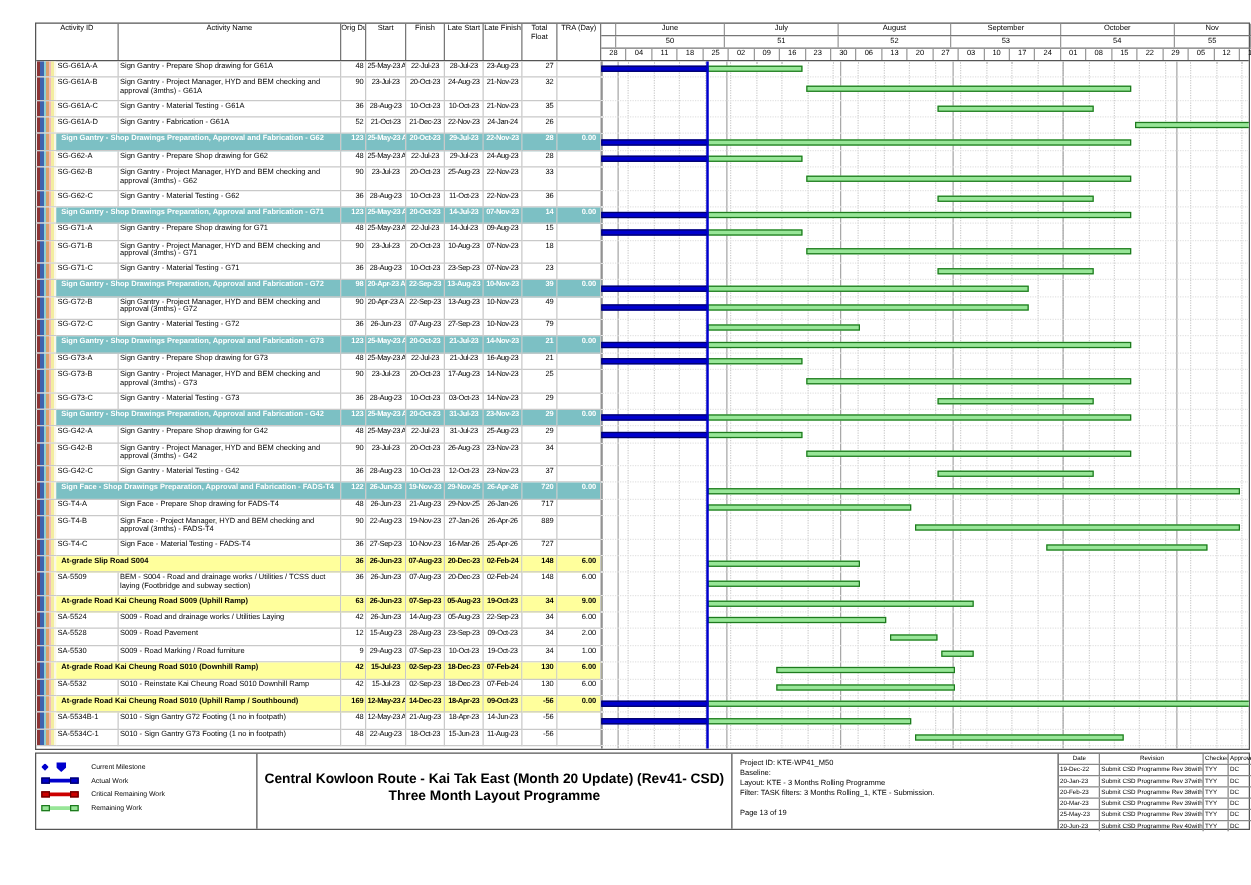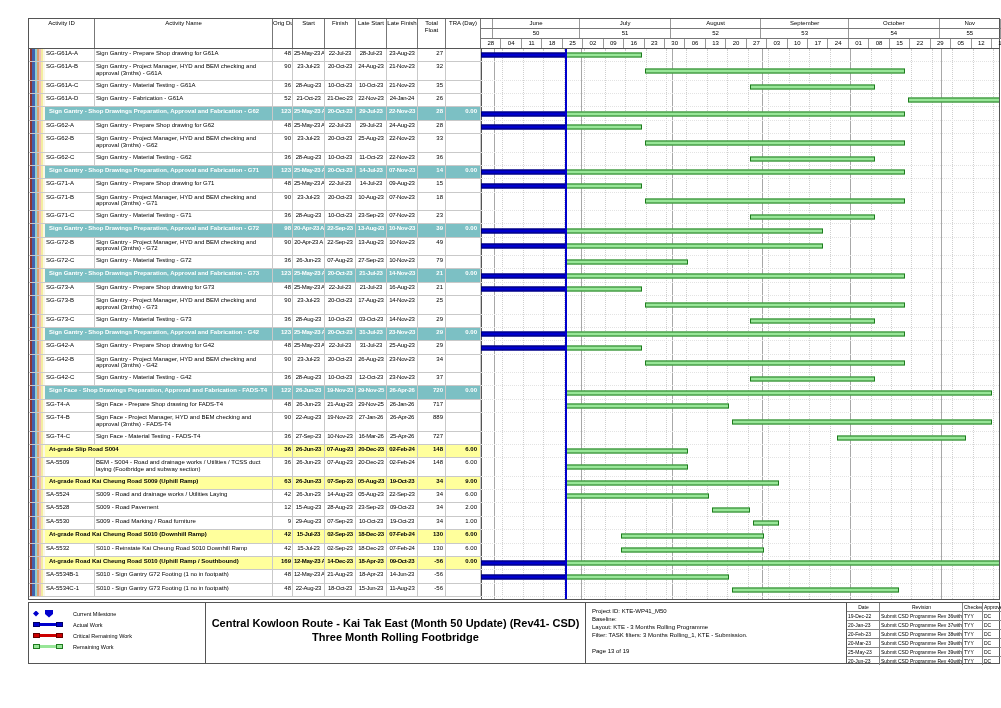--- a/index.html
+++ b/index.html
@@ -785,22 +785,22 @@
             <span class="lbar">
               <span class="sq" style="background: rgb(152, 230, 152); border-color: rgb(30, 122, 30);"></span>
               <span class="ln" style="background: rgb(152, 230, 152);"></span>
               <span class="sq" style="background: rgb(152, 230, 152); border-color: rgb(30, 122, 30);"></span>
             </span>
           </span>
           <span class="legend-label">Remaining Work</span>
         </div>
       </div>
     <div class="titlebox">
-      <div class="t1">Central Kowloon Route - Kai Tak East (Month 50 Update) (Rev41- CSD)</div>
-      <div class="t2">Three Month Rolling Footbridge</div>
+      <div class="t1">Central Kowloon Route - Kai Tak East (Month 20 Update) (Rev41- CSD)</div>
+      <div class="t2">Three Month Layout Programme</div>
     </div>
     <div class="infobox">
       <div>Project ID: KTE-WP41_M50</div>
       <div>Baseline:</div>
       <div>Layout: KTE - 3 Months Rolling Programme</div>
       <div>Filter: TASK filters: 3 Months Rolling_1, KTE - Submission.</div>
       <div class="page-num">Page 13 of 19</div>
     </div>
     <div class="revbox" id="revbox">
         <div class="revrow hdr">

